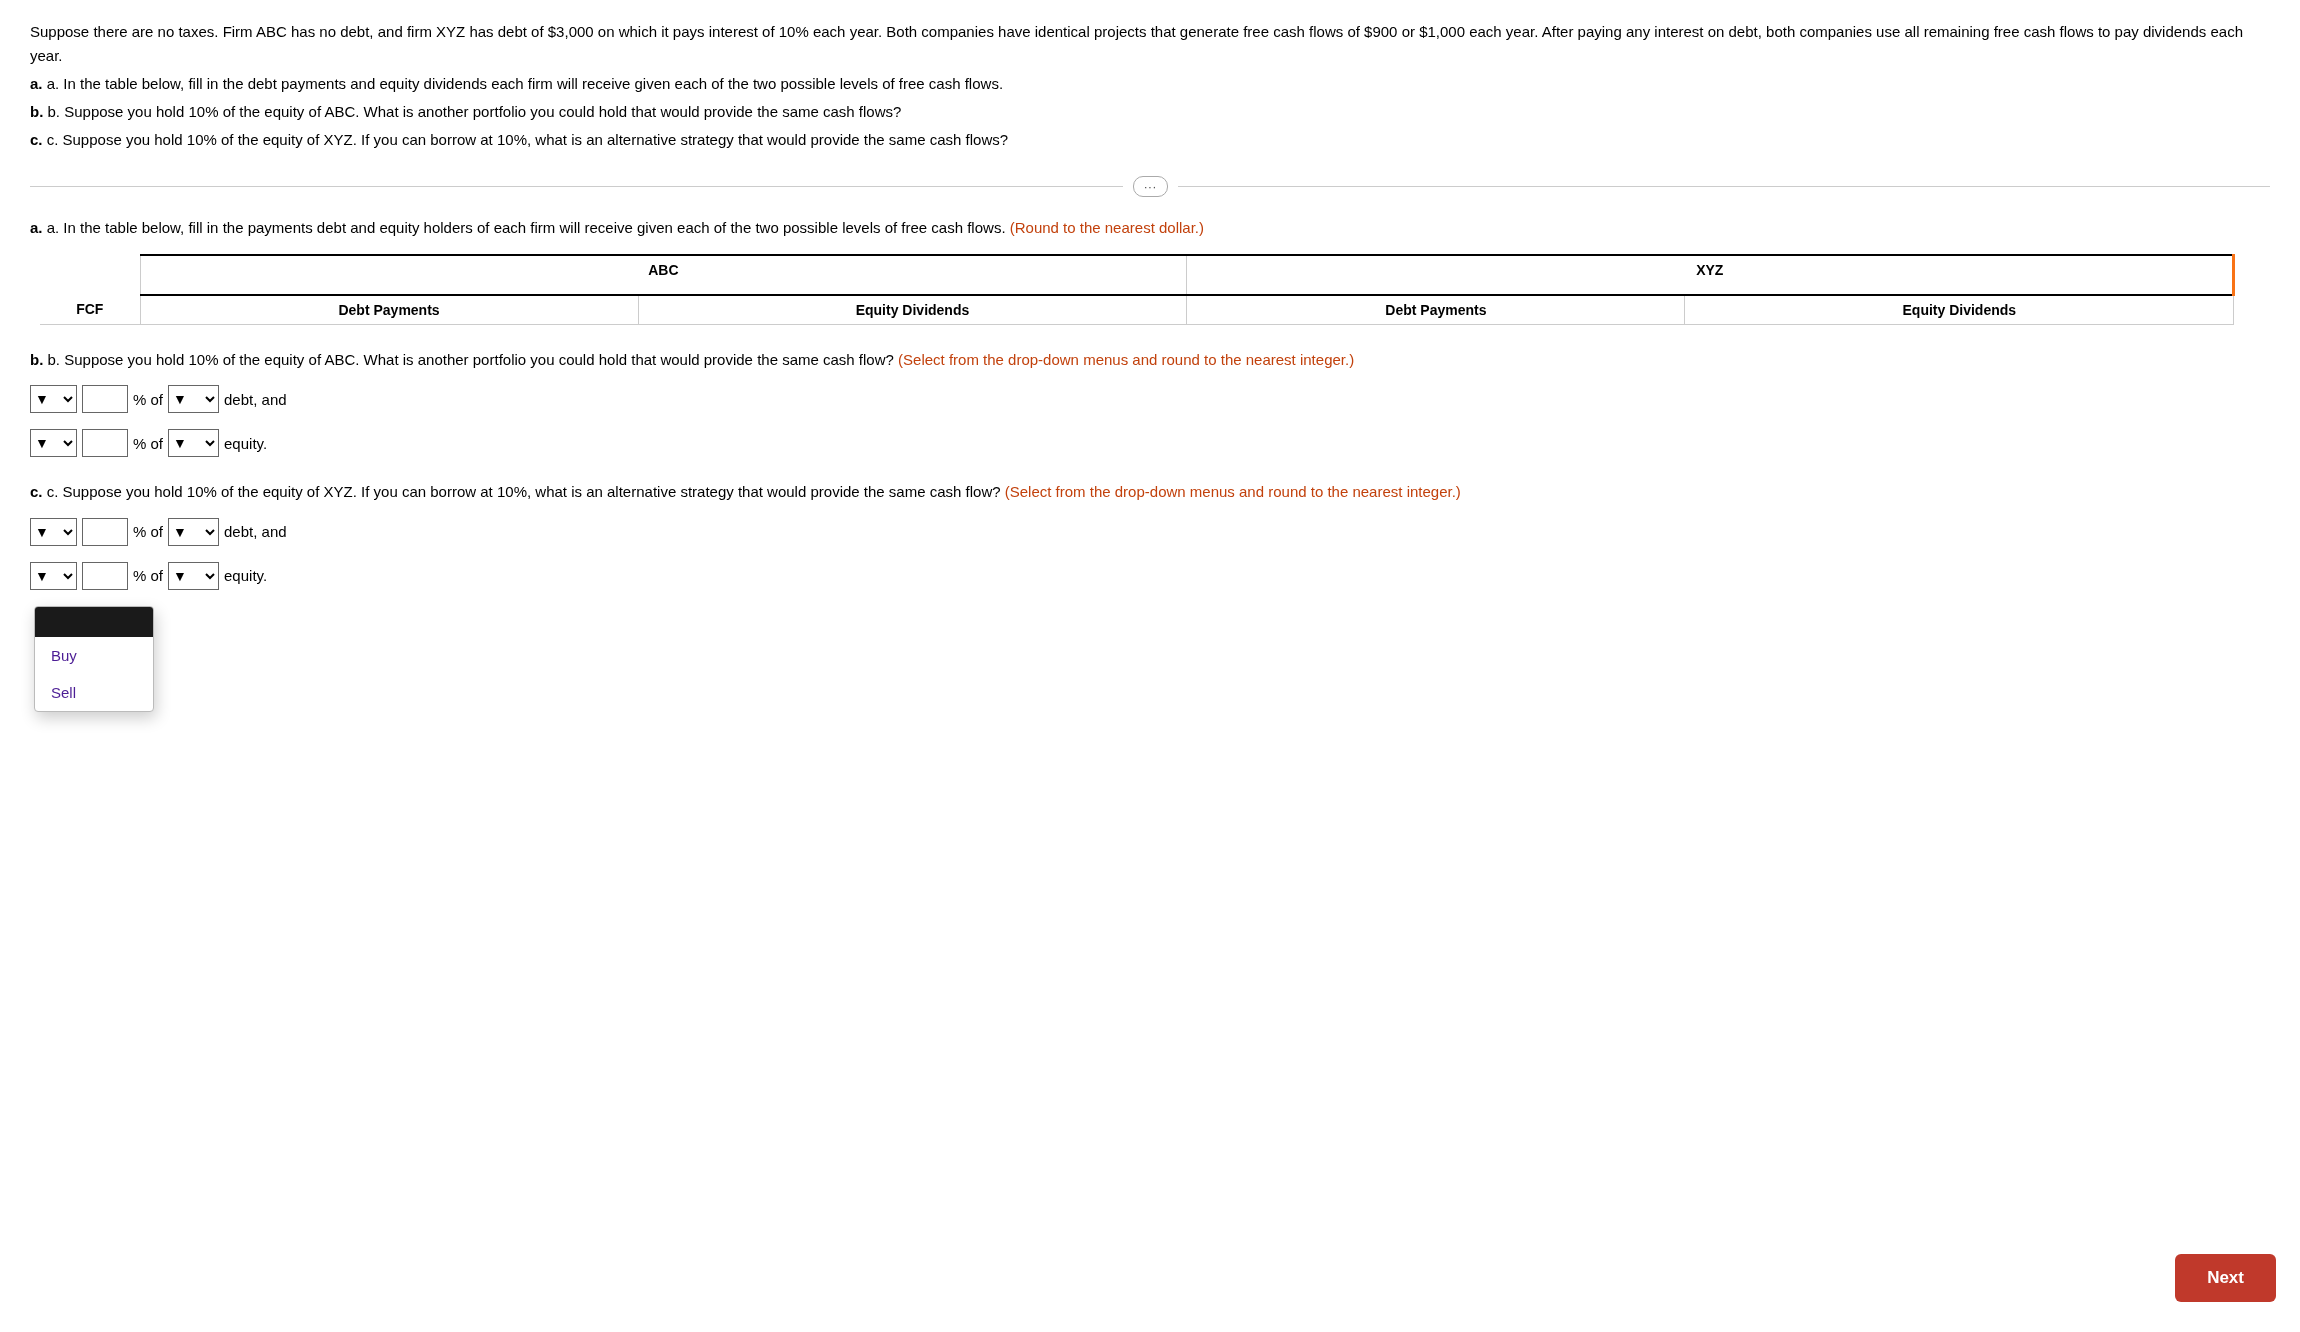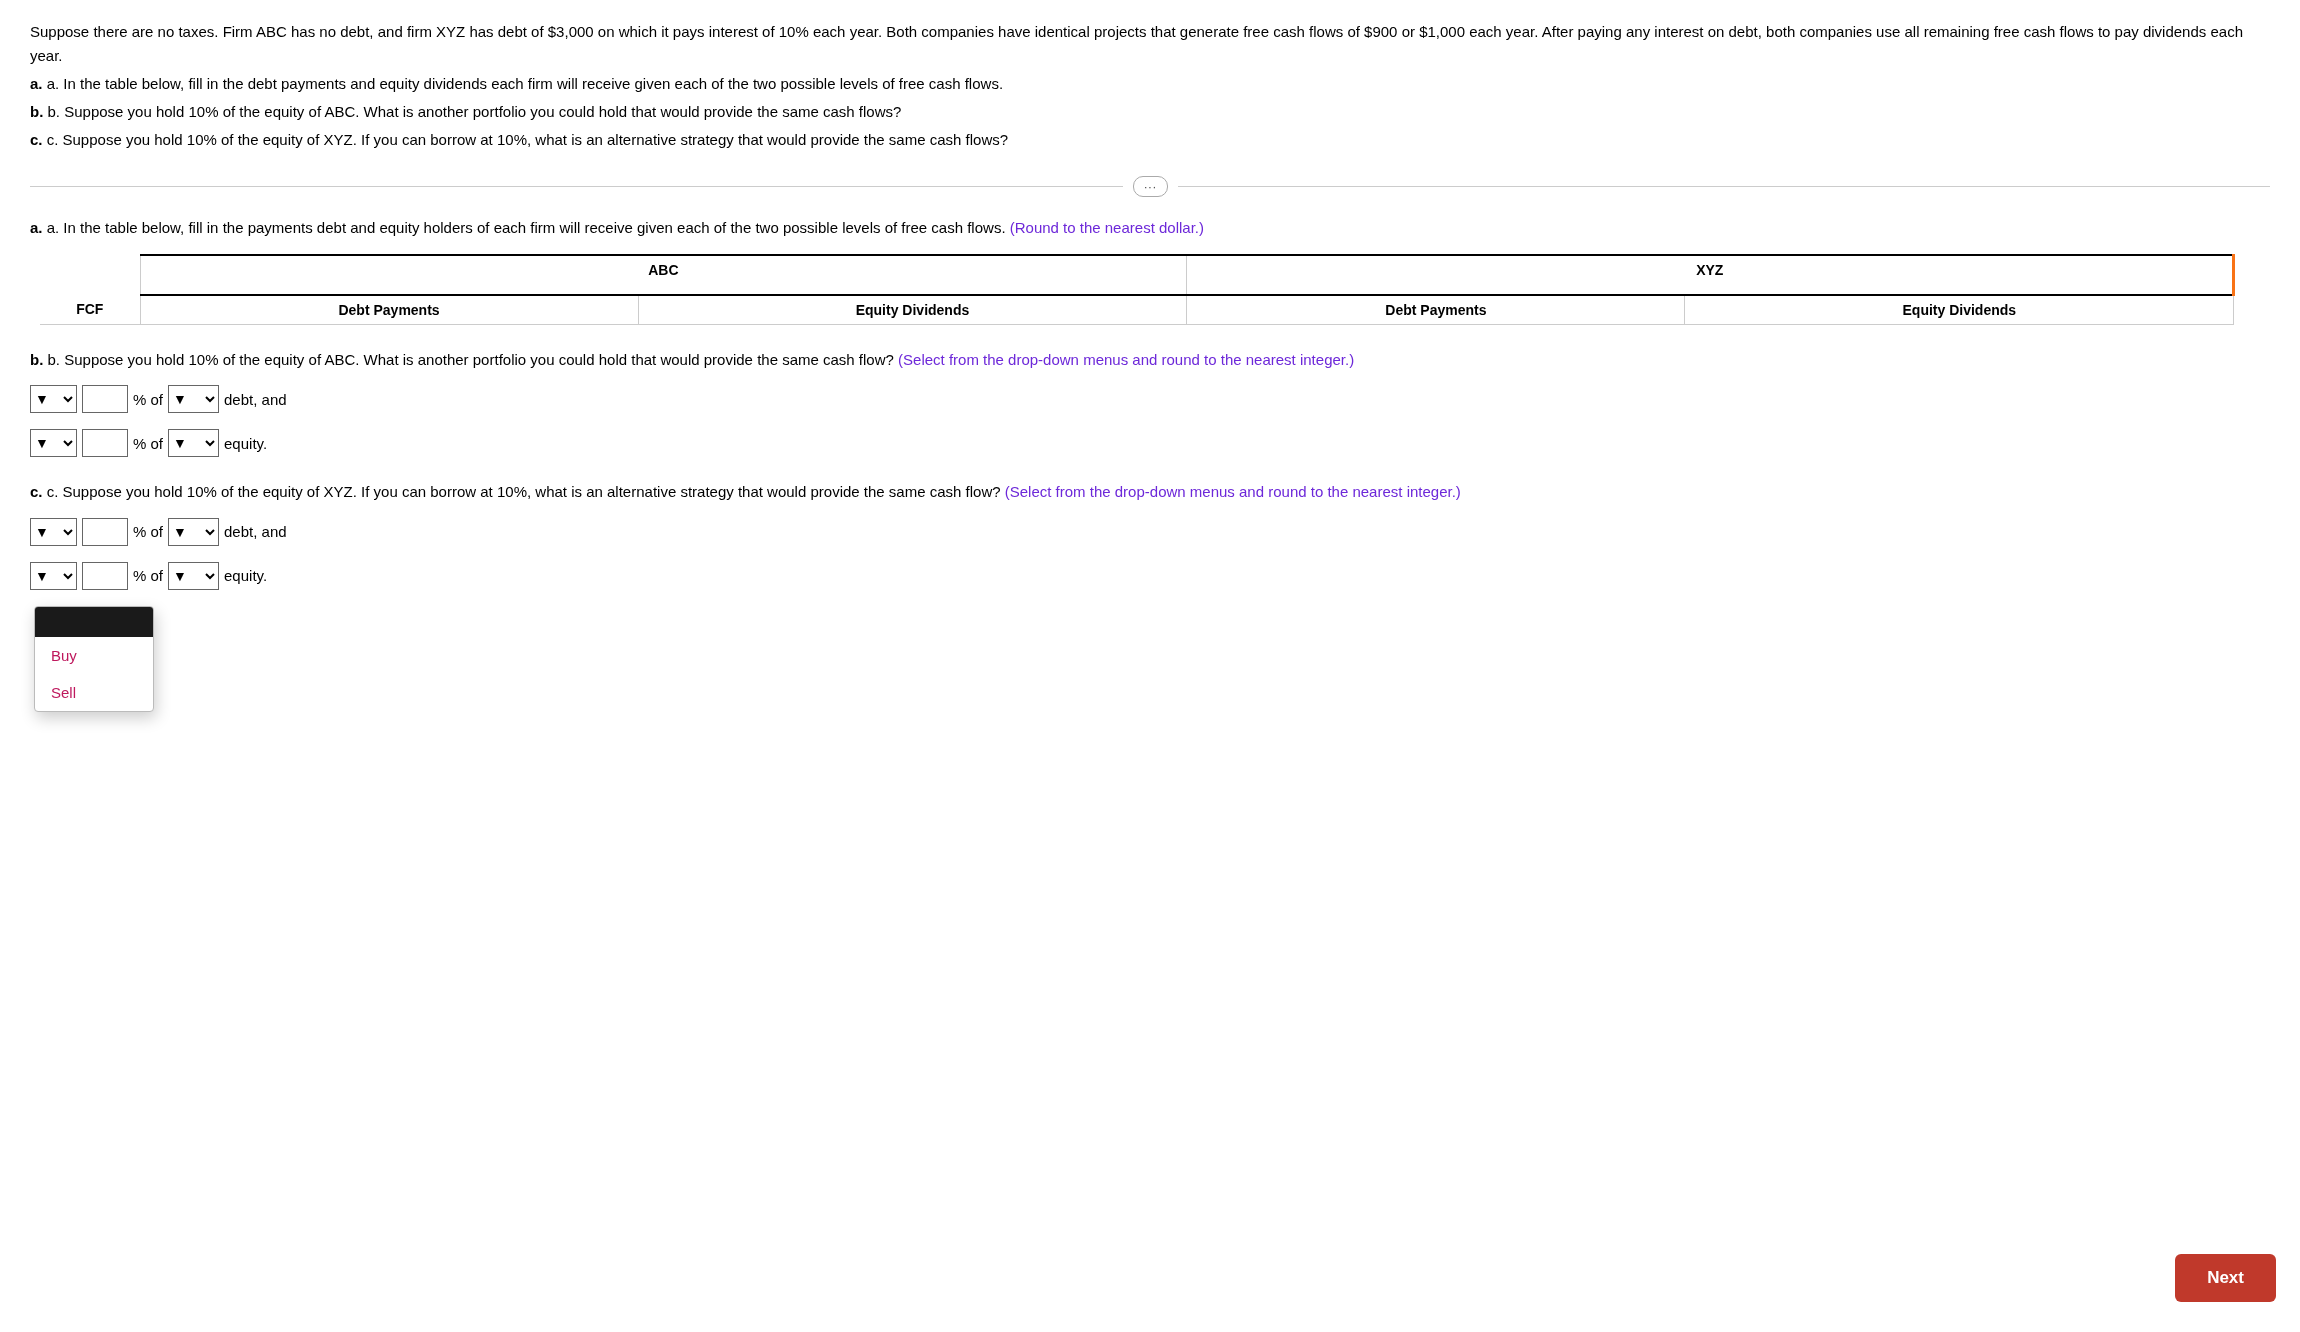--- a/index.html
+++ b/index.html
@@ -46,21 +46,21 @@
       margin-bottom: 24px;
     }
 
     .section-label {
       font-size: 15px;
       margin-bottom: 14px;
       line-height: 1.5;
     }
 
     .blue-text {
-      color: #6d28d9;
+      color: #c2410c;
     }
 
     .next-btn {
       position: fixed;
       bottom: 30px;
       right: 24px;
       background: #c0392b;
       color: #fff;
       border: none;
       border-radius: 6px;
@@ -161,21 +161,21 @@
     .popup-header {
       background: #1a1a1a;
       height: 30px;
       border-radius: 3px 3px 0 0;
     }
 
     .popup-option {
       padding: 10px 16px;
       font-size: 15px;
       cursor: pointer;
-      color: #be185d;
+      color: #4c1d95;
     }
   </style>
 </head>
 <body>
 
 <div class="section">
   <div class="problem-text">
     <p>Suppose there are no taxes. Firm ABC has no debt, and firm XYZ has debt of $3,000 on which it pays interest of 10% each year. Both companies have identical projects that generate free cash flows of $900 or $1,000 each year. After paying any interest on debt, both companies use all remaining free cash flows to pay dividends each year.</p>
     <p><strong>a.</strong> <span>a. In the table below, fill in the debt payments and equity dividends each firm will receive given each of the two possible levels of free cash flows.</span></p>
     <p><strong>b.</strong> <span>b. Suppose you hold 10% of the equity of ABC. What is another portfolio you could hold that would provide the same cash flows?</span></p>

